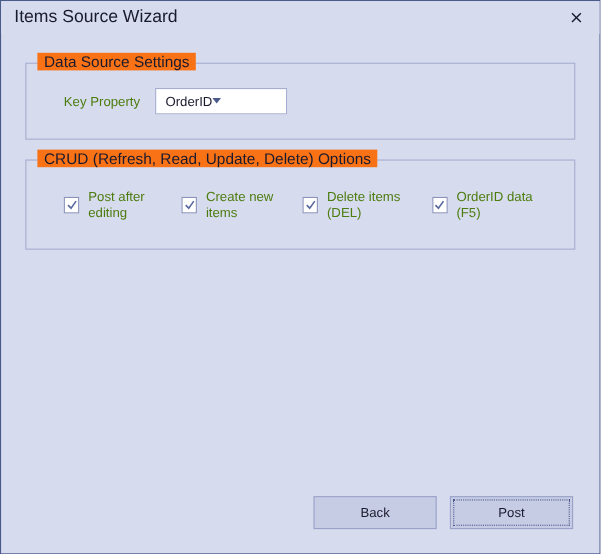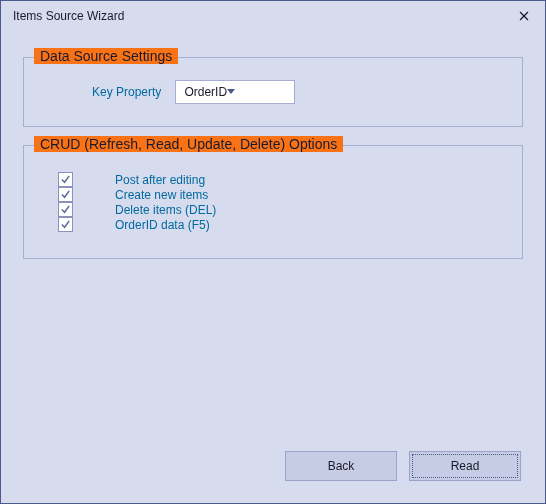--- a/index.html
+++ b/index.html
@@ -20,21 +20,21 @@
   }
   .titlebar {
     height: 30px;
     display: flex;
     align-items: center;
     padding: 0 8px 0 12px;
     background: #d6dbed;
   }
   .titlebar-title {
     flex: 1;
-    font-size: 12px;
+    font-size: 16px;
     color: #1a1a2e;
   }
   .close-btn {
     width: 26px;
     height: 22px;
     display: flex;
     align-items: center;
     justify-content: center;
     color: #1a1a2e;
     cursor: pointer;
@@ -62,41 +62,39 @@
     color: #1a1a2e;
   }
   .row {
     display: flex;
     align-items: center;
     gap: 14px;
     padding-left: 16px;
   }
   .label {
     font-size: 12px;
-    color: #0369a1;
-    margin-left: 34px;
+    color: #4d7c0f;
   }
   .combo {
     width: 120px;
     height: 24px;
     background: #fff;
     border: 1px solid #a7add0;
     display: flex;
     align-items: center;
     padding: 0 6px 0 8px;
     cursor: pointer;
   }
   .combo-text {
     font-size: 12px;
     color: #1a1a2e;
   }
   .combo-arrow svg { width: 8px; height: 6px; display:block; }
   .check-list {
     display: flex;
-    flex-direction: column;
     padding-left: 16px;
     padding-top: 4px;
     padding-bottom: 4px;
   }
   .check-row {
     display: flex;
     align-items: center;
     gap: 8px;
   }
   .checkbox {
@@ -206,17 +204,17 @@
           <span class="label">OrderID data (F5)</span>
         </div>
 
       </div>
     </div>
 
     <div class="spacer"></div>
 
     <div class="button-row">
       <div class="btn">Back</div>
-      <div class="btn primary">Read</div>
+      <div class="btn primary">Post</div>
     </div>
 
   </div>
 </div>
 
 </body></html>

